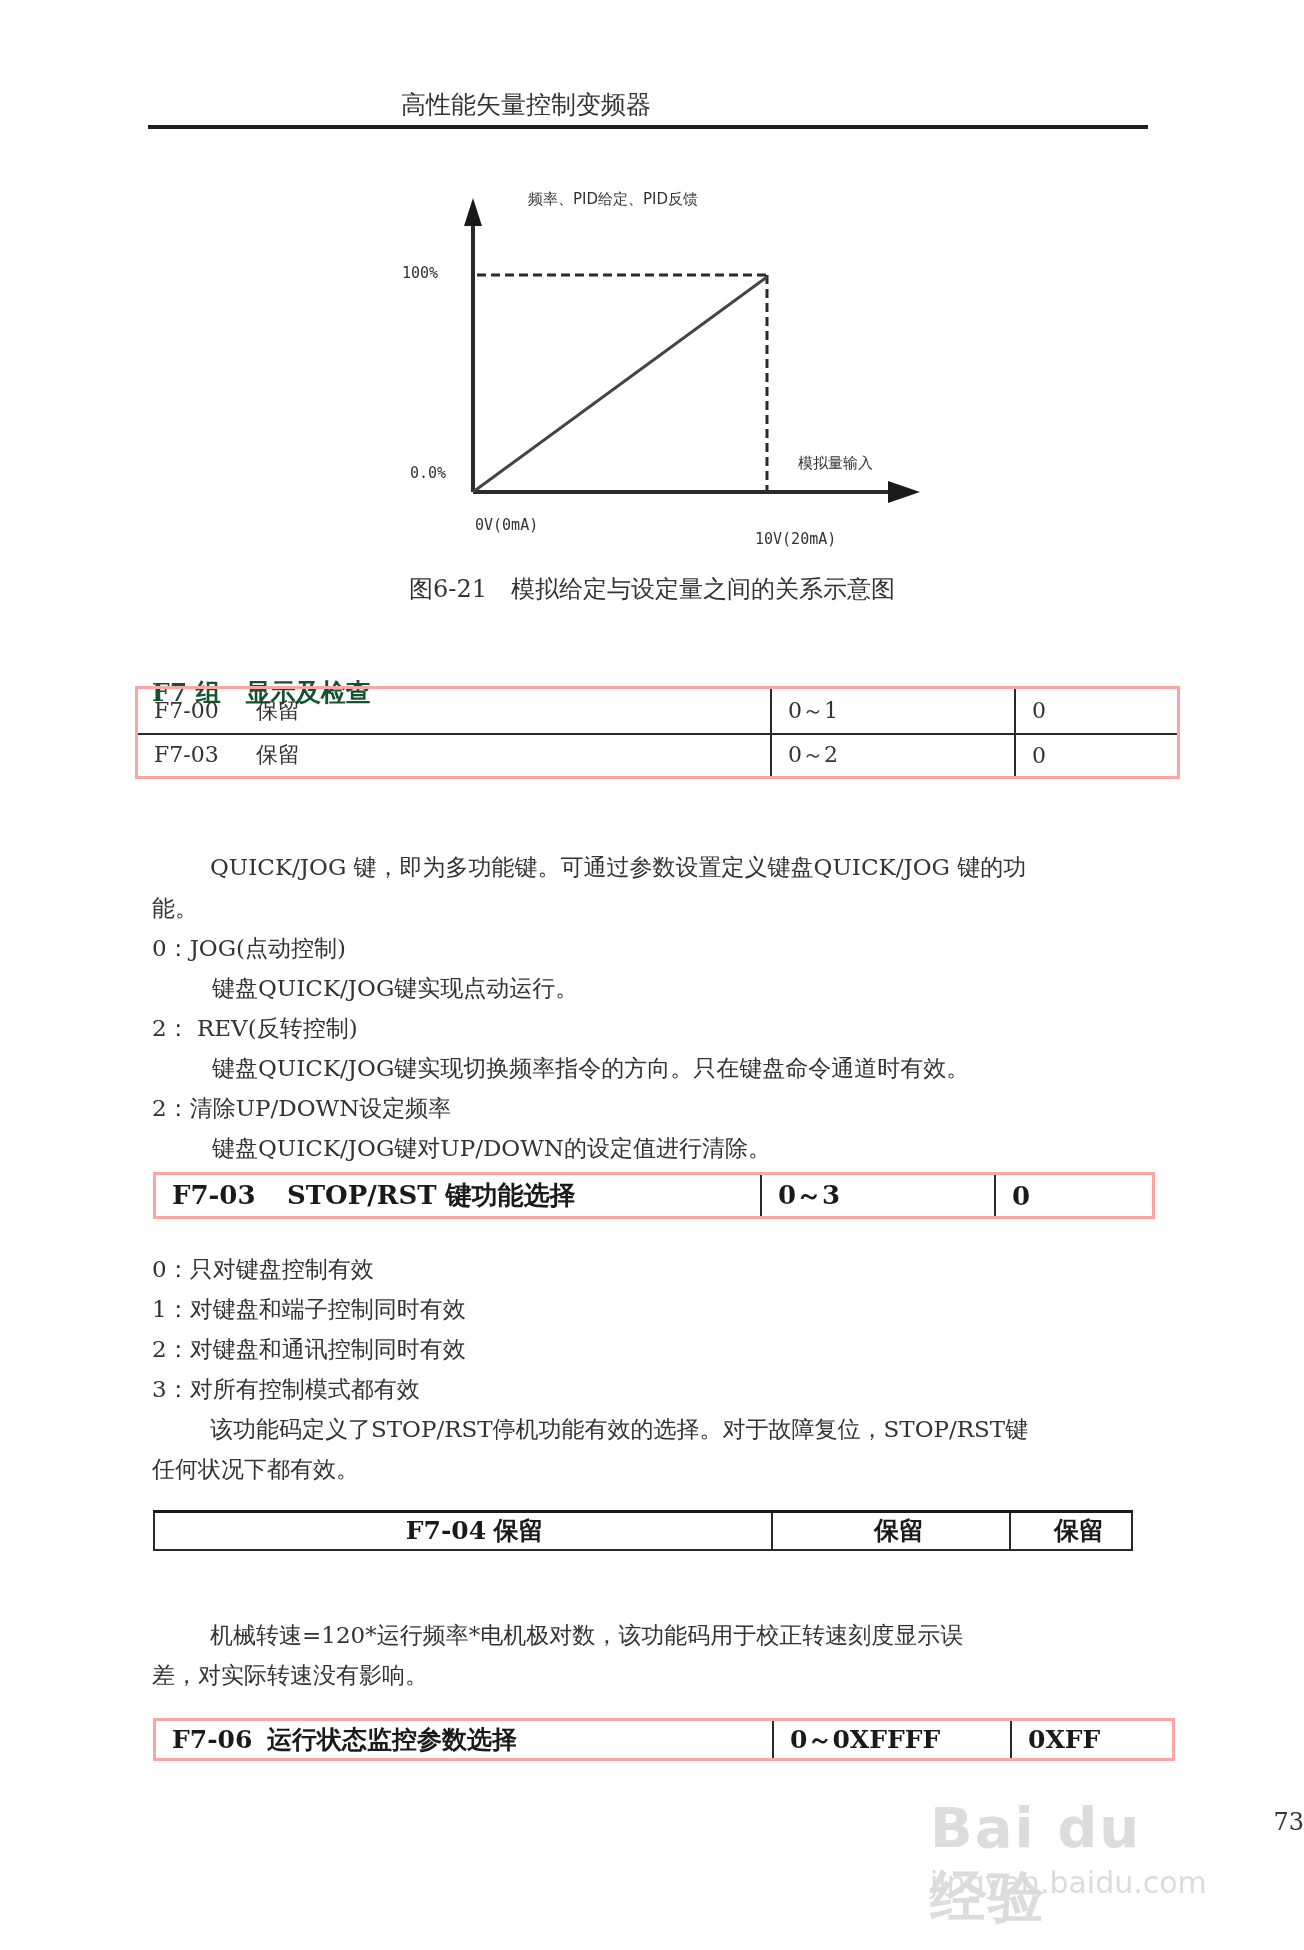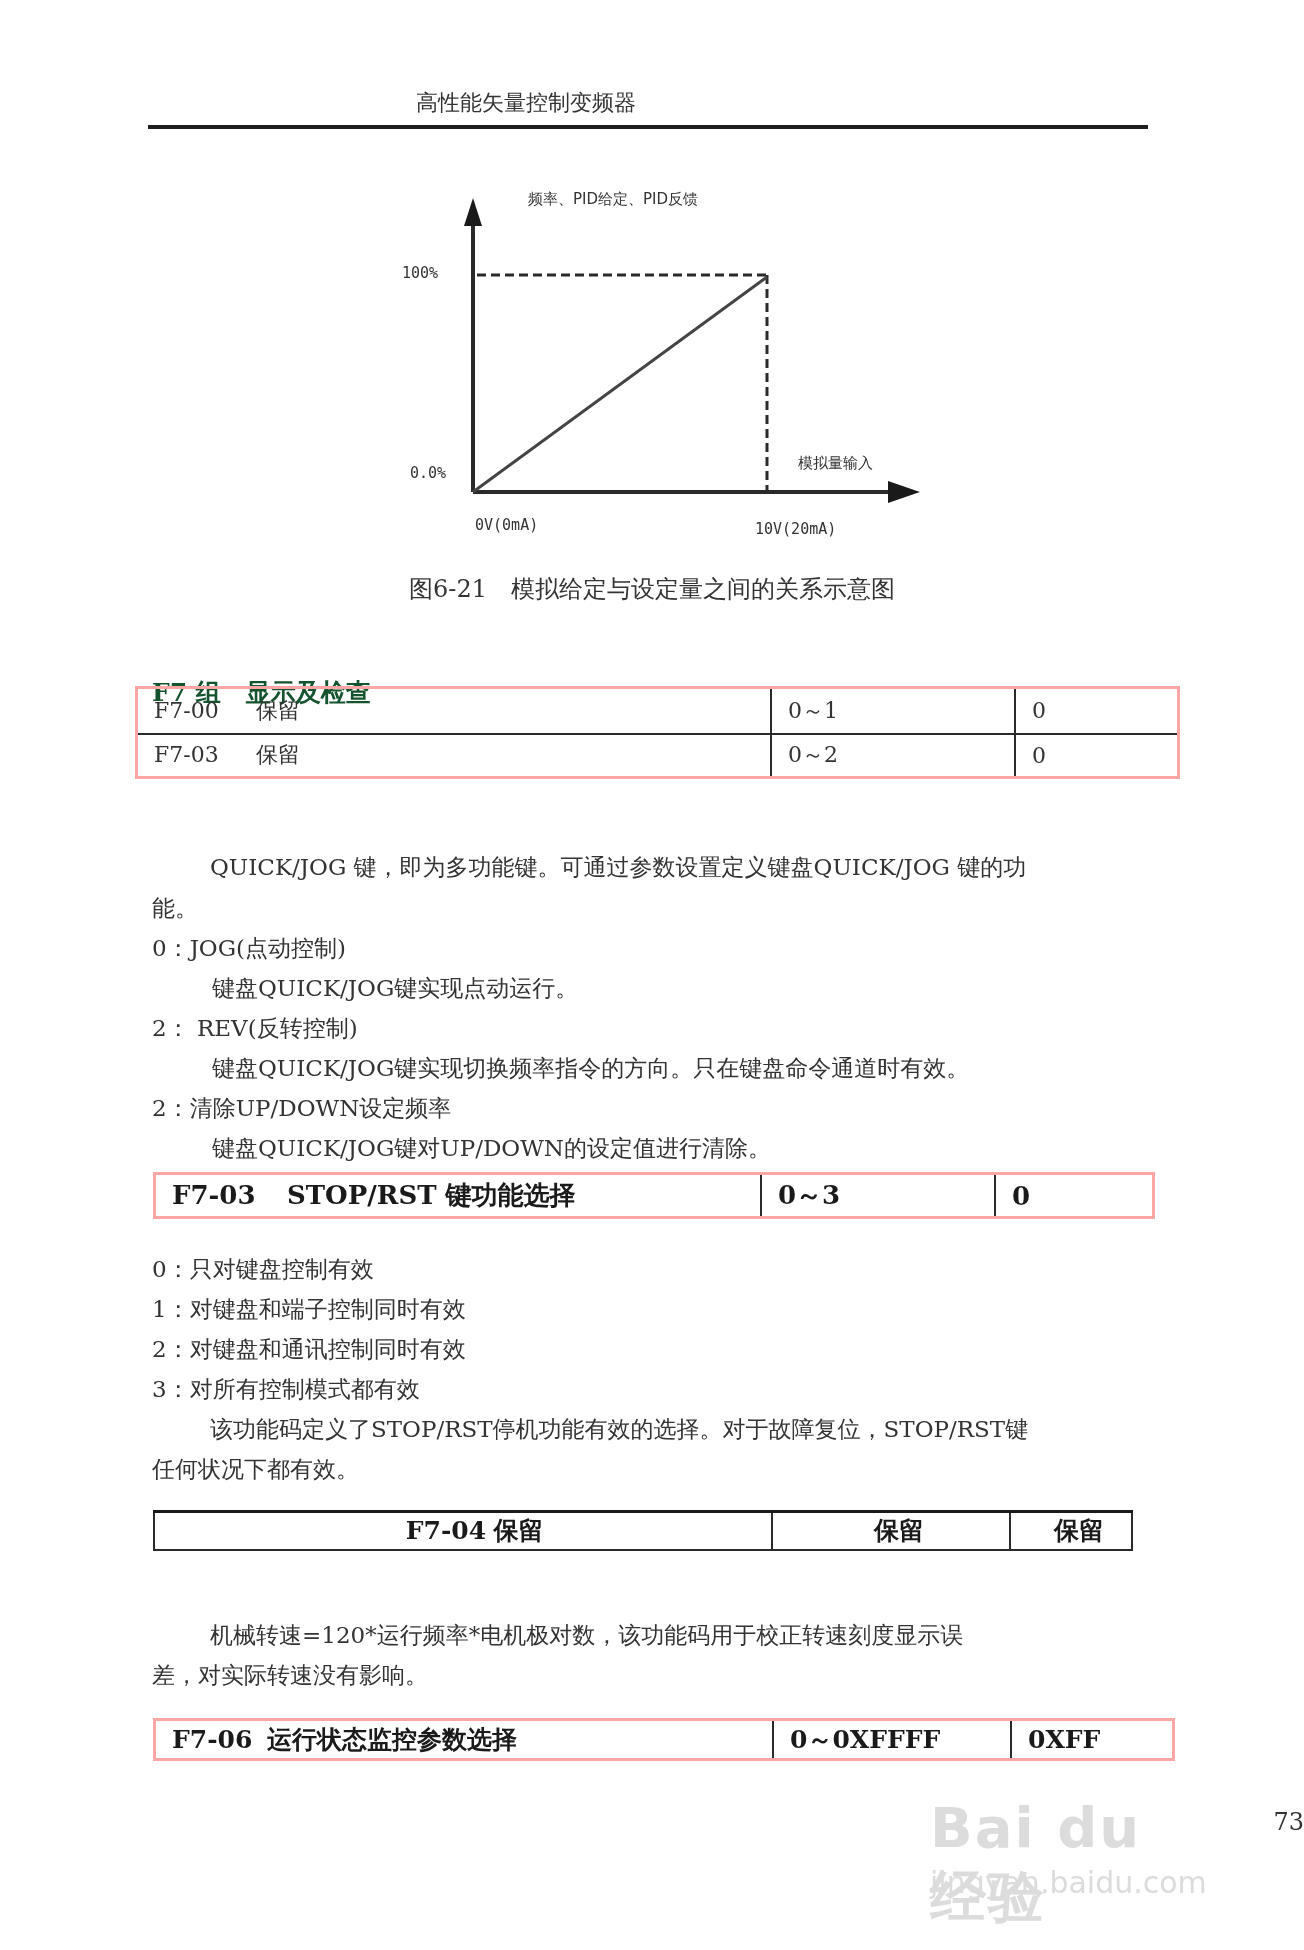--- a/index.html
+++ b/index.html
@@ -1,19 +1,19 @@
 <!DOCTYPE html>
 <html><head>
 <meta charset="utf-8">
 <style>
   html, body { margin: 0; padding: 0; background: #ffffff; }
   body { width: 1304px; height: 1950px; position: relative; overflow: hidden;
          font-family: "DejaVu Serif", "Liberation Serif", serif; color: #2a2a2a; }
   .abs { position: absolute; }
-  .header-title { left: 0; width: 1052px; top: 88px; text-align: center; font-size: 22px; color: #333; }
+  .header-title { left: 0; width: 1052px; top: 88px; text-align: center; font-size: 25px; color: #333; }
   .header-rule { left: 148px; top: 125px; width: 1000px; height: 4px; background: #1e1e1e; }
 
   .chart { left: 380px; top: 190px; width: 560px; height: 360px; }
   .chart svg { position: absolute; left: 0; top: 0; }
   .chart-label { position: absolute; font-size: 15px; color: #333; white-space: nowrap; font-family: "DejaVu Sans Mono", monospace; }
 
   .caption { left: 0; width: 1304px; top: 573px; text-align: center; font-size: 24px; color: #333; }
   .section-title { left: 152px; top: 633px; font-size: 25px; font-weight: bold; color: #14532d; margin-top: 43px; }
 
   table.ptable { position: absolute; border-collapse: collapse; }
@@ -50,21 +50,21 @@
 
     <line x1="387" y1="85" x2="387" y2="300" stroke="#2a2a2a" stroke-width="3" stroke-dasharray="9,5"></line>
 
     <line x1="93" y1="302" x2="387" y2="87" stroke="#444" stroke-width="3"></line>
   </svg>
   <div class="chart-label" style="left:148px; top:0px; font-family:'DejaVu Sans',sans-serif;">频率、PID给定、PID反馈</div>
   <div class="chart-label" style="left:22px; top:74px;">100%</div>
   <div class="chart-label" style="left:30px; top:274px;">0.0%</div>
   <div class="chart-label" style="left:418px; top:264px; font-family:'DejaVu Sans',sans-serif;">模拟量输入</div>
   <div class="chart-label" style="left:95px; top:326px;">0V(0mA)</div>
-  <div class="chart-label" style="left:375px; top:330px;">10V(20mA)</div>
+  <div class="chart-label" style="left:375px; top:340px;">10V(20mA)</div>
 </div>
 
 <div class="abs caption">图6-21　模拟给定与设定量之间的关系示意图</div>
 
 <div class="abs section-title">F7 组　显示及检查</div>
 
 <table class="ptable thin outer-thick" style="left:135px; top:686px; width:1045px;">
   <tbody>
       <tr style="height:46px;">
     <td style="width:616px;"><span class="code">F7-00</span><span style="padding-left:10px">保留</span></td>

